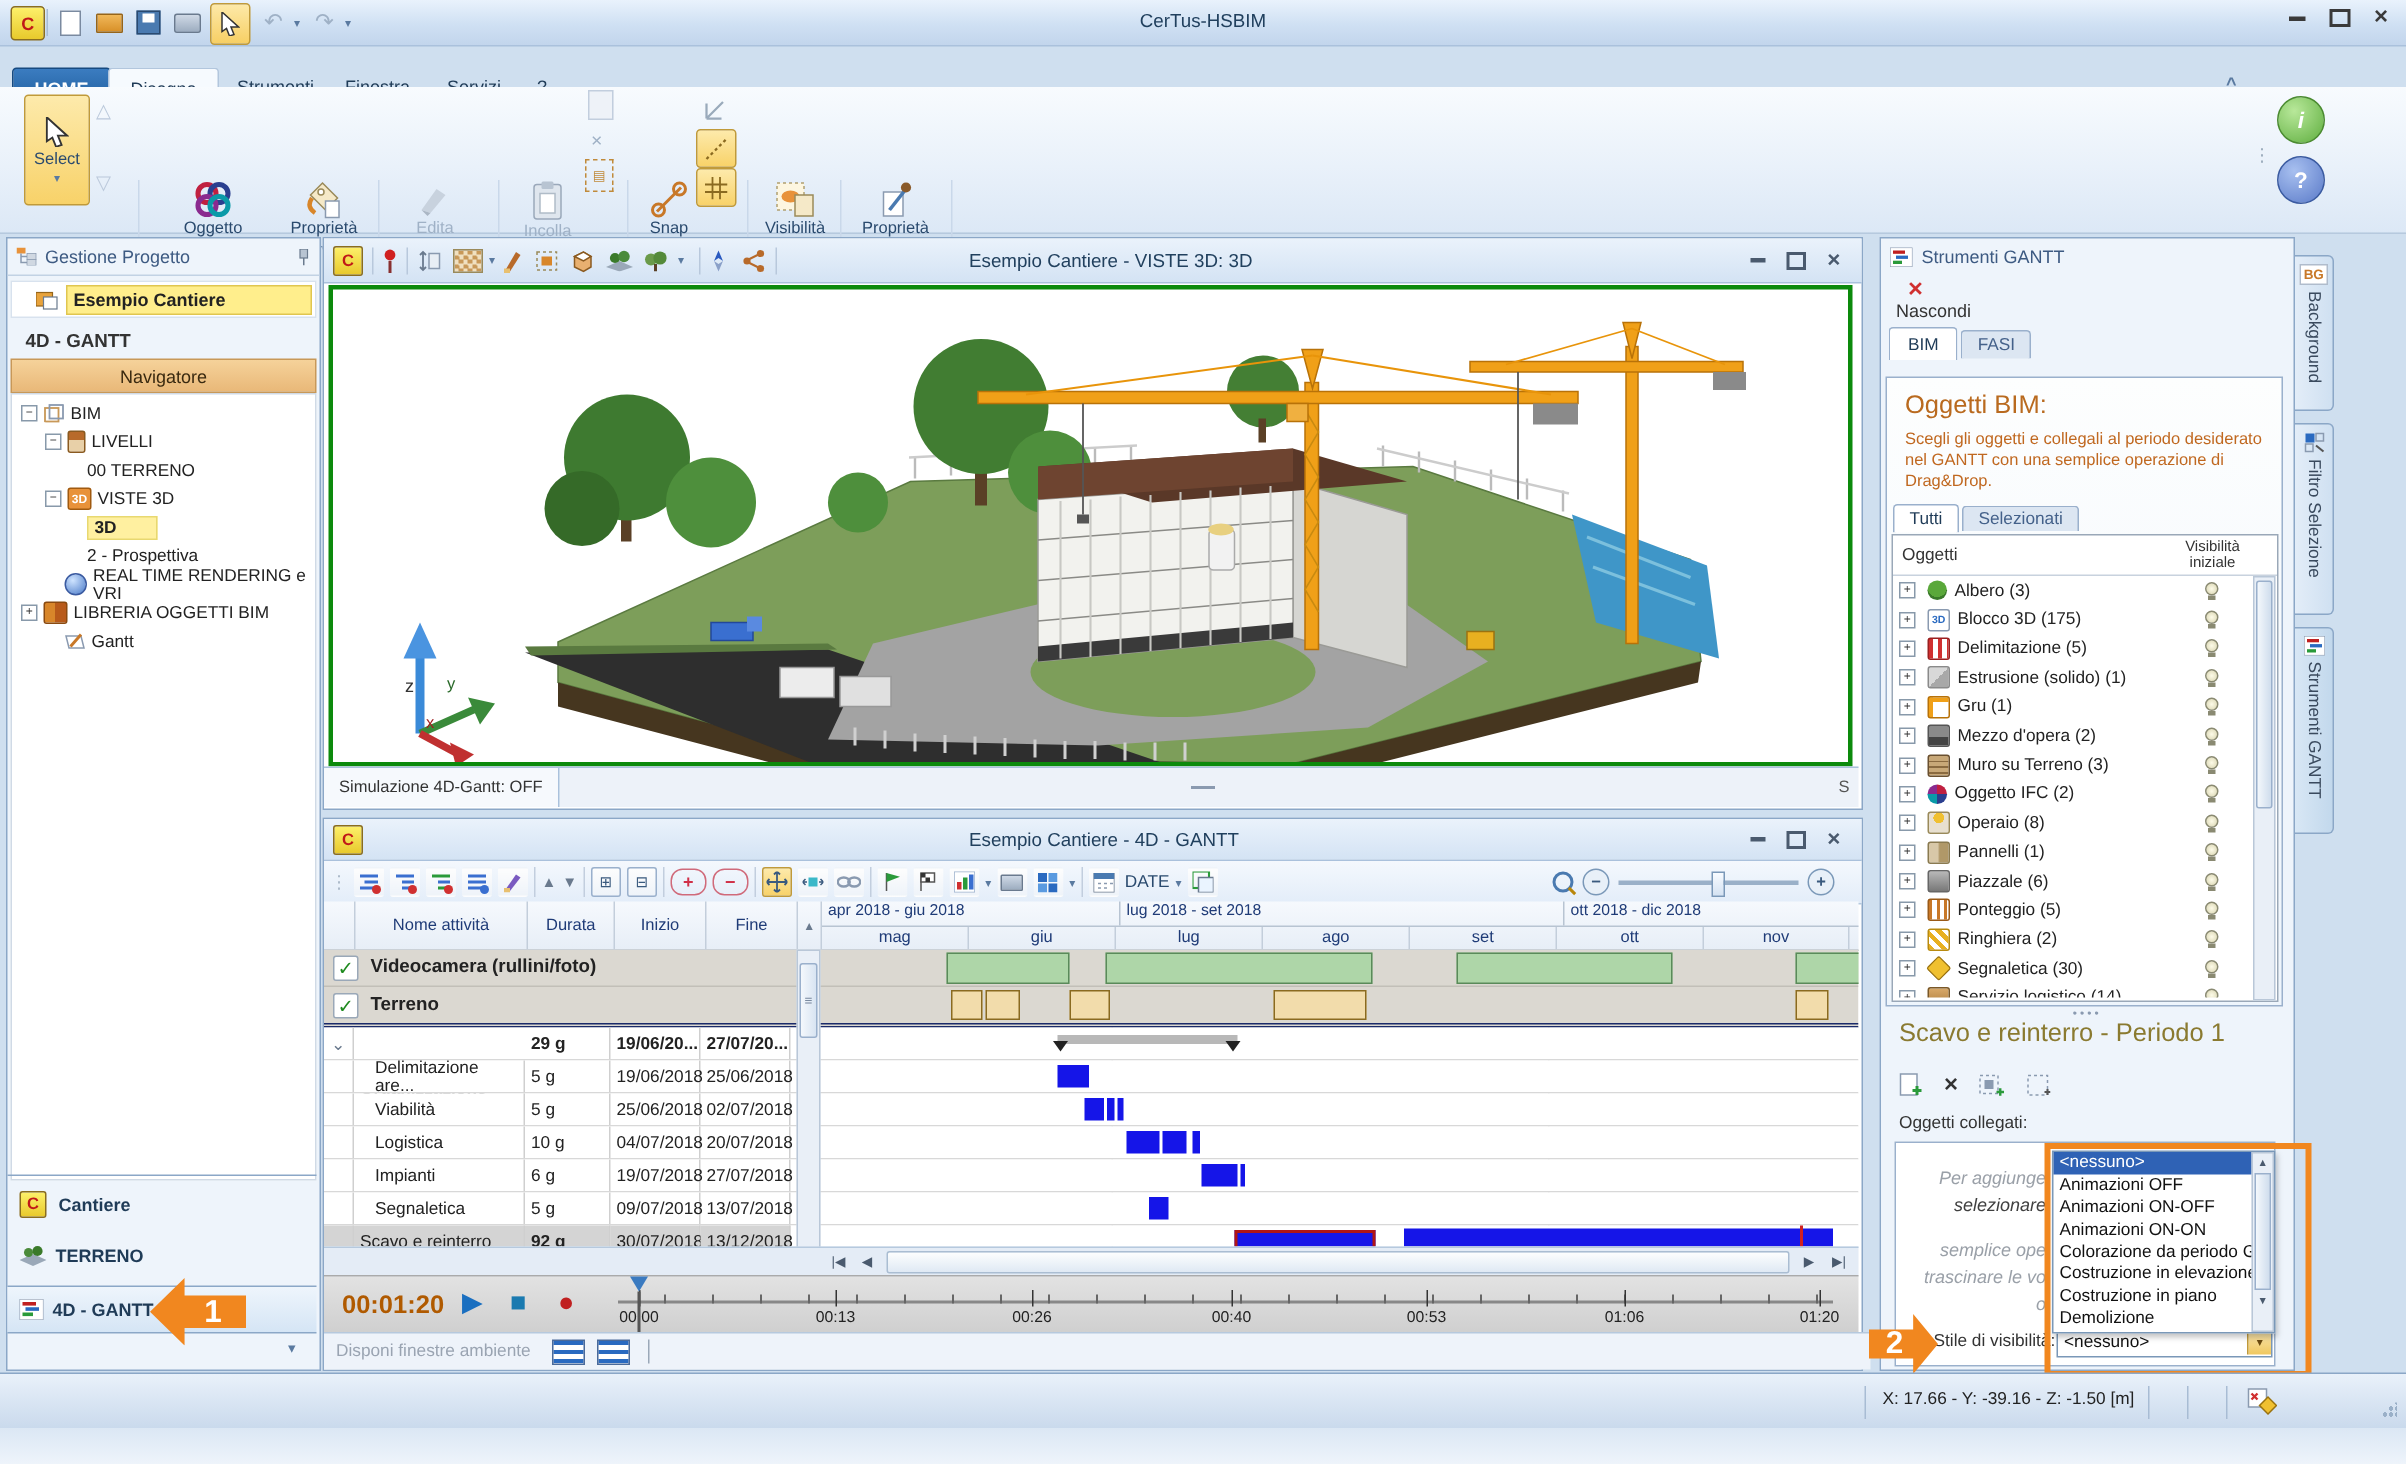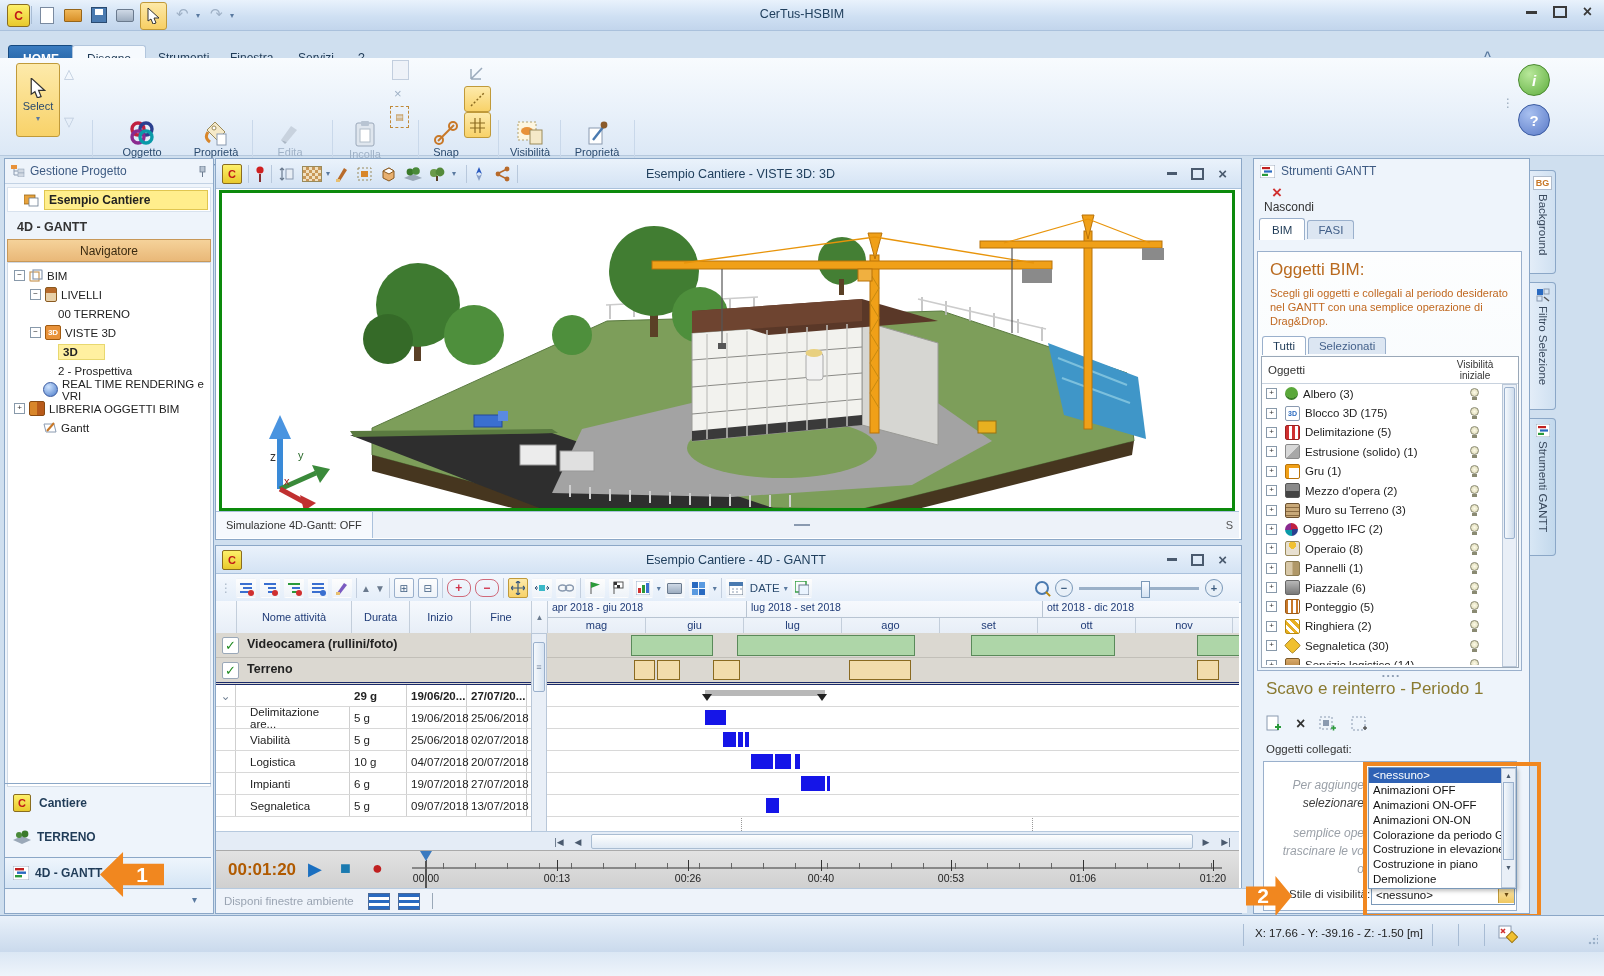--- a/index.html
+++ b/index.html
@@ -716,20 +716,30 @@
         <span class="bar" style="left:611px;width:3px;"></span>
       </div>
       <div class="grow" style="height:21px;">
         <div class="tcell" style="width:20px;"></div>
         <div class="tcell" style="width:114px;padding-left:14px;">Segnaletica</div>
         <div class="tcell" style="width:57px;">5 g</div>
         <div class="tcell" style="width:60px;">09/07/2018</div>
         <div class="tcell" style="width:60px;">13/07/2018</div>
         <span class="bar" style="left:550px;width:13px;"></span>
       </div>
+      <div class="grow" style="height:21px;">
+        <div class="tcell" style="width:20px;background:#d4d4d4;"></div>
+        <div class="tcell" style="width:114px;background:#d4d4d4;">Scavo e reinterro</div>
+        <div class="tcell" style="width:57px;background:#d4d4d4;font-weight:bold;">92 g</div>
+        <div class="tcell" style="width:60px;background:#d4d4d4;">30/07/2018</div>
+        <div class="tcell" style="width:60px;background:#d4d4d4;">13/12/2018</div>
+        <span class="bar" style="left:607px;width:90px;height:13px;border:2.5px solid #b01515;"></span>
+        <span class="bar" style="left:720px;width:286px;height:16px;top:2px;"></span>
+        <span style="position:absolute;left:984px;top:0;width:2px;height:21px;background:#d02020;"></span>
+      </div>
     </div>
 
     <div class="abs vscroll" style="left:315px;top:87px;width:14px;height:198px;">
       <div class="ctr" style="margin:8px 1px 0;height:48px;background:linear-gradient(90deg,#f4f8fc,#d8e4f2);border:1px solid #9ab0cc;border-radius:2px;color:#7a8aa0;font-size:9px;">≡</div>
     </div>
 
     <div class="abs flex" style="left:0;top:285px;width:1023px;height:19px;background:#e4ecf6;border-top:1px solid #b6c9de;">
       <span class="ctr" style="margin-left:333px;width:20px;height:15px;color:#4a5a6e;font-size:9px;">|◀</span>
       <span class="ctr" style="width:18px;height:15px;color:#4a5a6e;font-size:9px;">◀</span>
       <span style="flex:1;height:13px;margin:0 4px;background:linear-gradient(#fdfefe,#dfe9f4);border:1px solid #aabdd2;border-radius:2px;"></span>

